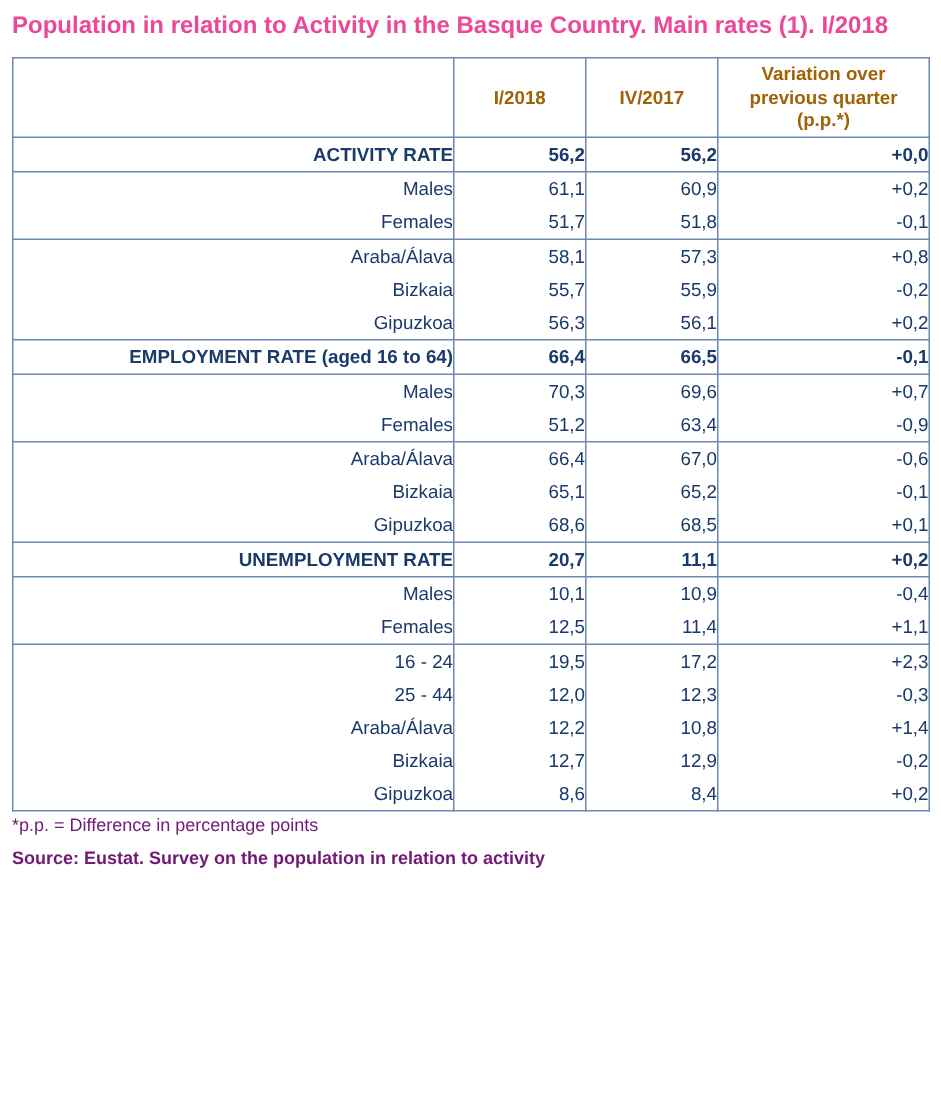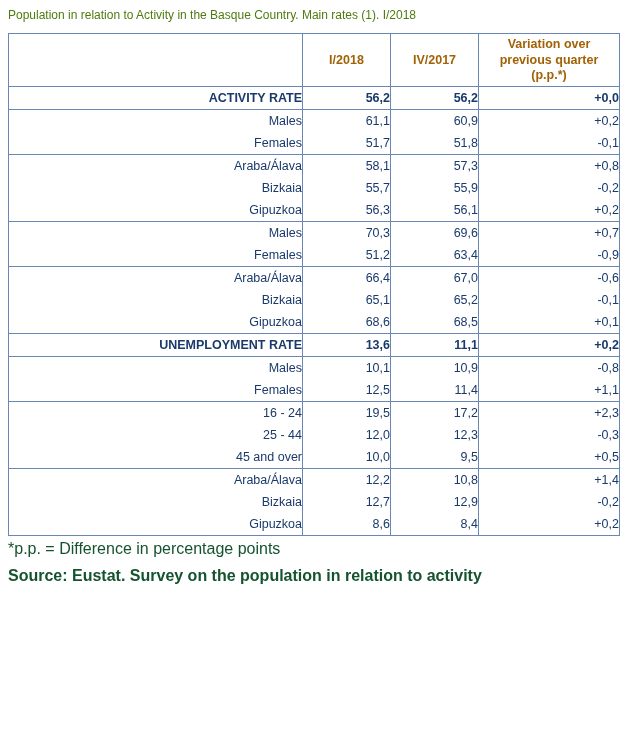--- a/index.html
+++ b/index.html
@@ -13,23 +13,23 @@
     font-family: "Liberation Sans", sans-serif;
     color: #1a3a6b;
     overflow: hidden;
   }
   .page {
     width: 627px;
     box-sizing: border-box;
     padding: 6px 8px 0 8px;
   }
   .title {
-    font-size: 12px;
-    font-weight: normal;
-    color: #4d7c0f;
+    font-size: 16px;
+    font-weight: bold;
+    color: #ec4899;
     line-height: 1.28;
     margin: 2px 0 10px 0;
   }
   table.main {
     border-collapse: collapse;
     width: 611px;
     table-layout: fixed;
   }
   table.main th, table.main td {
     border: 1px solid #6a86b5;
@@ -74,22 +74,22 @@
   }
   tr.topline td {
     border-top: 1px solid #6a86b5;
   }
   tr.botline td {
     border-bottom: 1px solid #6a86b5;
   }
   .footnotes {
     width: 611px;
     margin-top: 2px;
-    font-size: 16px;
-    color: #14532d;
+    font-size: 12px;
+    color: #701a75;
     line-height: 1.32;
   }
   .fn-star {
     margin-bottom: 6px;
   }
   .fn-1 {
     margin-bottom: 2px;
   }
   .source {
     font-weight: bold;
@@ -154,20 +154,26 @@
         <td class="cell-num">55,9</td>
         <td class="cell-num">-0,2</td>
       </tr>
       <tr class="indent nb botline">
         <td class="cell-label">Gipuzkoa</td>
         <td class="cell-num">56,3</td>
         <td class="cell-num">56,1</td>
         <td class="cell-num">+0,2</td>
       </tr>
 
+      <tr class="grp-head">
+        <td class="cell-label">EMPLOYMENT RATE (aged 16 to 64)</td>
+        <td class="cell-num">66,4</td>
+        <td class="cell-num">66,5</td>
+        <td class="cell-num">-0,1</td>
+      </tr>
       <tr class="indent nb topline">
         <td class="cell-label">Males</td>
         <td class="cell-num">70,3</td>
         <td class="cell-num">69,6</td>
         <td class="cell-num">+0,7</td>
       </tr>
       <tr class="indent nb botline">
         <td class="cell-label">Females</td>
         <td class="cell-num">51,2</td>
         <td class="cell-num">63,4</td>
@@ -187,54 +193,48 @@
       </tr>
       <tr class="indent nb botline">
         <td class="cell-label">Gipuzkoa</td>
         <td class="cell-num">68,6</td>
         <td class="cell-num">68,5</td>
         <td class="cell-num">+0,1</td>
       </tr>
 
       <tr class="grp-head">
         <td class="cell-label">UNEMPLOYMENT RATE</td>
-        <td class="cell-num">13,6</td>
+        <td class="cell-num">20,7</td>
         <td class="cell-num">11,1</td>
         <td class="cell-num">+0,2</td>
       </tr>
       <tr class="indent nb topline">
         <td class="cell-label">Males</td>
         <td class="cell-num">10,1</td>
         <td class="cell-num">10,9</td>
-        <td class="cell-num">-0,8</td>
+        <td class="cell-num">-0,4</td>
       </tr>
       <tr class="indent nb botline">
         <td class="cell-label">Females</td>
         <td class="cell-num">12,5</td>
         <td class="cell-num">11,4</td>
         <td class="cell-num">+1,1</td>
       </tr>
       <tr class="indent nb">
         <td class="cell-label">16 - 24</td>
         <td class="cell-num">19,5</td>
         <td class="cell-num">17,2</td>
         <td class="cell-num">+2,3</td>
       </tr>
       <tr class="indent nb">
         <td class="cell-label">25 - 44</td>
         <td class="cell-num">12,0</td>
         <td class="cell-num">12,3</td>
         <td class="cell-num">-0,3</td>
       </tr>
-      <tr class="indent nb botline">
-        <td class="cell-label">45 and over</td>
-        <td class="cell-num">10,0</td>
-        <td class="cell-num">9,5</td>
-        <td class="cell-num">+0,5</td>
-      </tr>
       <tr class="indent nb">
         <td class="cell-label">Araba/Álava</td>
         <td class="cell-num">12,2</td>
         <td class="cell-num">10,8</td>
         <td class="cell-num">+1,4</td>
       </tr>
       <tr class="indent nb">
         <td class="cell-label">Bizkaia</td>
         <td class="cell-num">12,7</td>
         <td class="cell-num">12,9</td>

